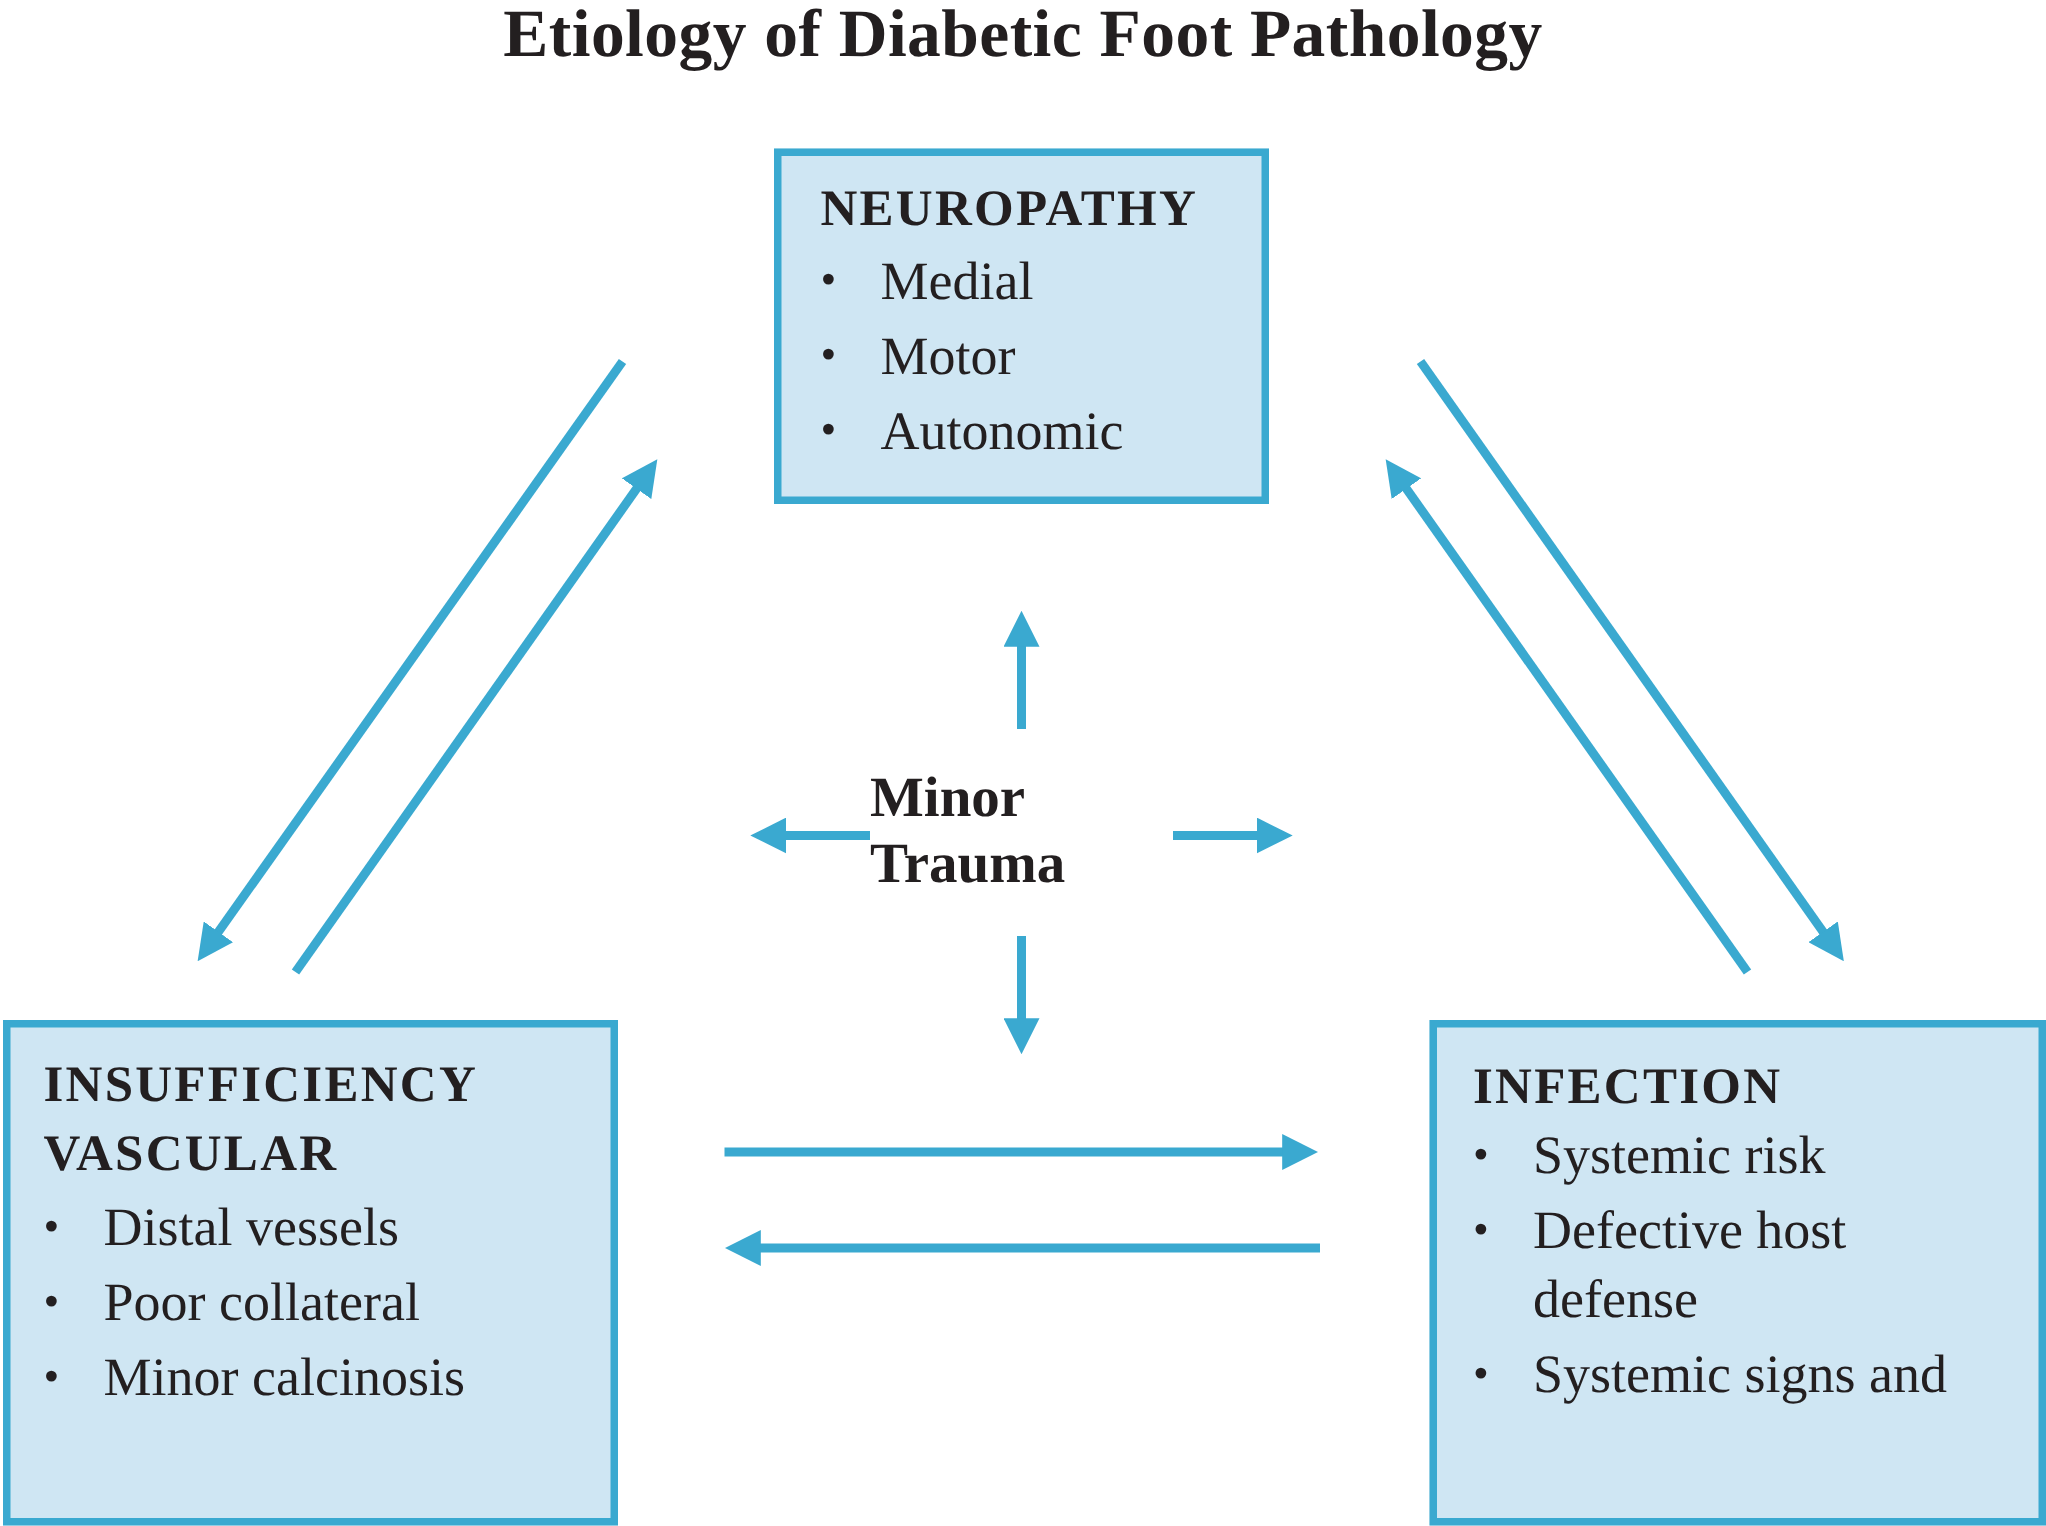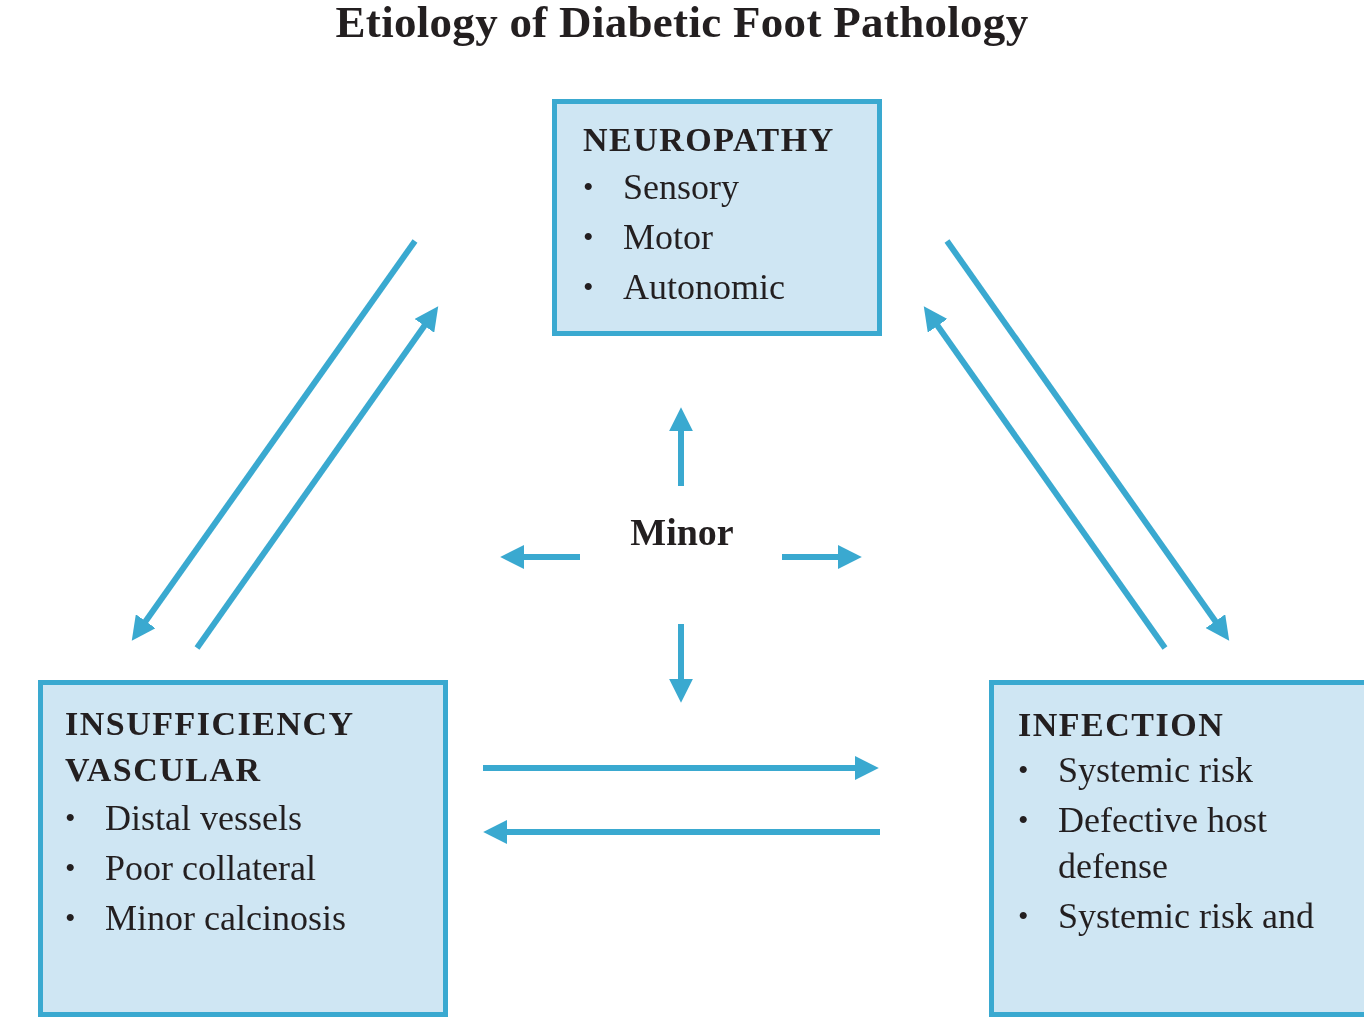--- a/index.html
+++ b/index.html
@@ -2,35 +2,35 @@
 <html><head>
   <meta charset="utf-8">
   <style>
     html, body { margin: 0; padding: 0; background: #ffffff; }
     body { width: 1364px; height: 1017px; position: relative; overflow: hidden;
            font-family: "DejaVu Serif", "Liberation Serif", serif; color: #231f20; }
     .title { position: absolute; left: 0; width: 1364px; top: -4px; text-align: center;
              font-family: "Liberation Serif", "DejaVu Serif", serif; font-weight: bold;
              font-size: 45px; letter-spacing: 0.3px; }
     .box { position: absolute; box-sizing: border-box; background: #cfe6f3;
-           border: 5px solid #3aa9d0; margin-left: 36px; }
+           border: 5px solid #3aa9d0; }
     .box .heading { font-family: "Liberation Serif", serif; font-weight: bold; font-size: 34px;
                     letter-spacing: 1.5px; line-height: 44px; }
     .box ul { list-style: none; margin: 0; padding: 0; }
     .box li { position: relative; font-family: "Liberation Serif", serif; font-size: 36px;
               line-height: 50px; padding-left: 40px; }
     .box li .bullet { position: absolute; left: 0; top: 0; font-size: 30px; }
     #box-neuro { left: 516px; top: 99px; width: 330px; height: 237px; padding: 14px 0 0 26px; }
     #box-vasc { left: 2px; top: 680px; width: 410px; height: 337px; padding: 16px 0 0 22px; }
     #box-vasc .heading { line-height: 46px; }
     #box-vasc li { line-height: 50px; }
     #box-infect { left: 953px; top: 680px; width: 411px; height: 337px; padding: 18px 0 0 24px; }
     #box-infect li { line-height: 46px; }
     #box-infect li.spaced { margin-top: 4px; }
-    .center-label { position: absolute; left: 580px; top: 510px; width: 204px; text-align: center;
+    .center-label { position: absolute; left: 580px; top: 510px; width: 204px; 
                     font-family: "Liberation Serif", serif; font-weight: bold; font-size: 38px;
                     line-height: 44px; }
     svg.arrows { position: absolute; left: 0; top: 0; }
   </style>
 </head>
 <body>
 
 <div class="title">Etiology of Diabetic Foot Pathology</div>
 
 <svg class="arrows" width="1364" height="1017">
@@ -53,40 +53,41 @@
     <line x1="681" y1="486" x2="681" y2="418" marker-end="url(#ah)"></line>
     <line x1="681" y1="624" x2="681" y2="692" marker-end="url(#ah)"></line>
     <line x1="580" y1="557" x2="511" y2="557" marker-end="url(#ah)"></line>
     <line x1="782" y1="557" x2="851" y2="557" marker-end="url(#ah)"></line>
   </g>
 </svg>
 
 <div class="box" id="box-neuro">
   <div class="heading">NEUROPATHY</div>
   <ul>
-    <li><span class="bullet">•</span><span>Sensory</span></li>
+    <li><span class="bullet">•</span><span>Medial</span></li>
     <li><span class="bullet">•</span><span>Motor</span></li>
     <li><span class="bullet">•</span><span>Autonomic</span></li>
   </ul>
 </div>
 
 <div class="center-label">
   <div>Minor</div>
+  <div>Trauma</div>
 </div>
 
 <div class="box" id="box-vasc">
   <div class="heading">INSUFFICIENCY</div>
   <div class="heading">VASCULAR</div>
   <ul>
     <li><span class="bullet">•</span><span>Distal vessels</span></li>
     <li><span class="bullet">•</span><span>Poor collateral</span></li>
     <li><span class="bullet">•</span><span>Minor calcinosis</span></li>
   </ul>
 </div>
 
 <div class="box" id="box-infect">
   <div class="heading">INFECTION</div>
   <ul>
     <li><span class="bullet">•</span><span>Systemic risk</span></li>
     <li class="spaced"><span class="bullet">•</span><span>Defective host</span><br><span>defense</span></li>
-    <li class="spaced"><span class="bullet">•</span><span>Systemic risk and</span><br></li>
+    <li class="spaced"><span class="bullet">•</span><span>Systemic signs and</span><br></li>
   </ul>
 </div>
 
 </body></html>

